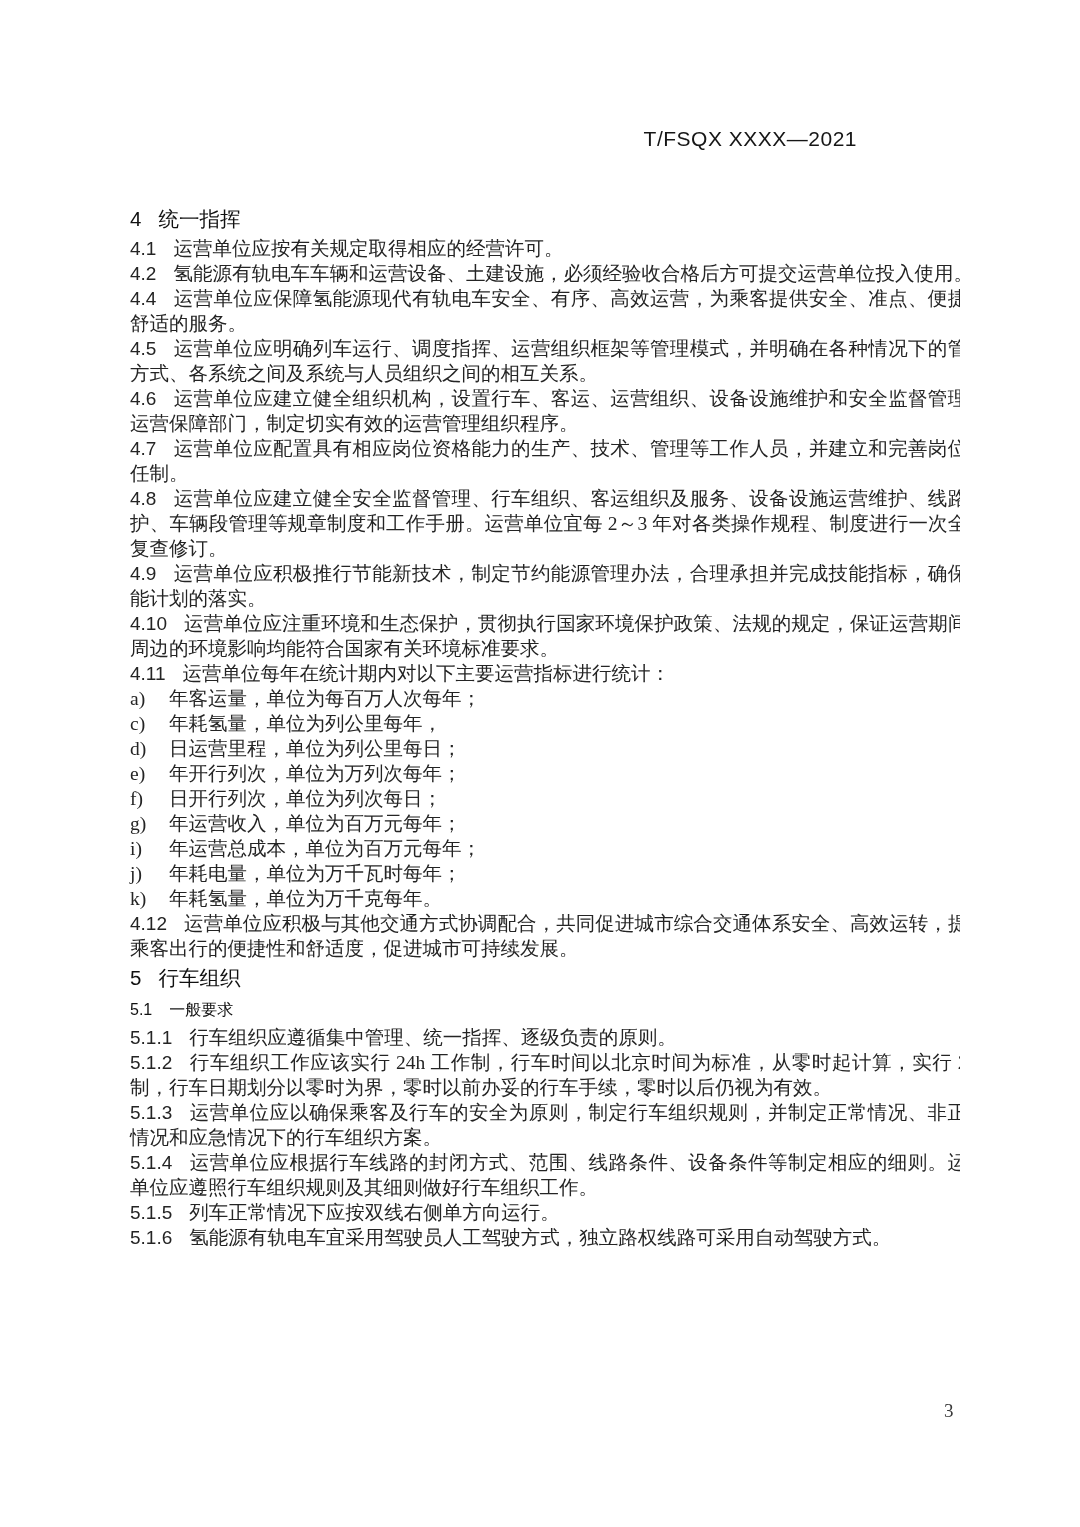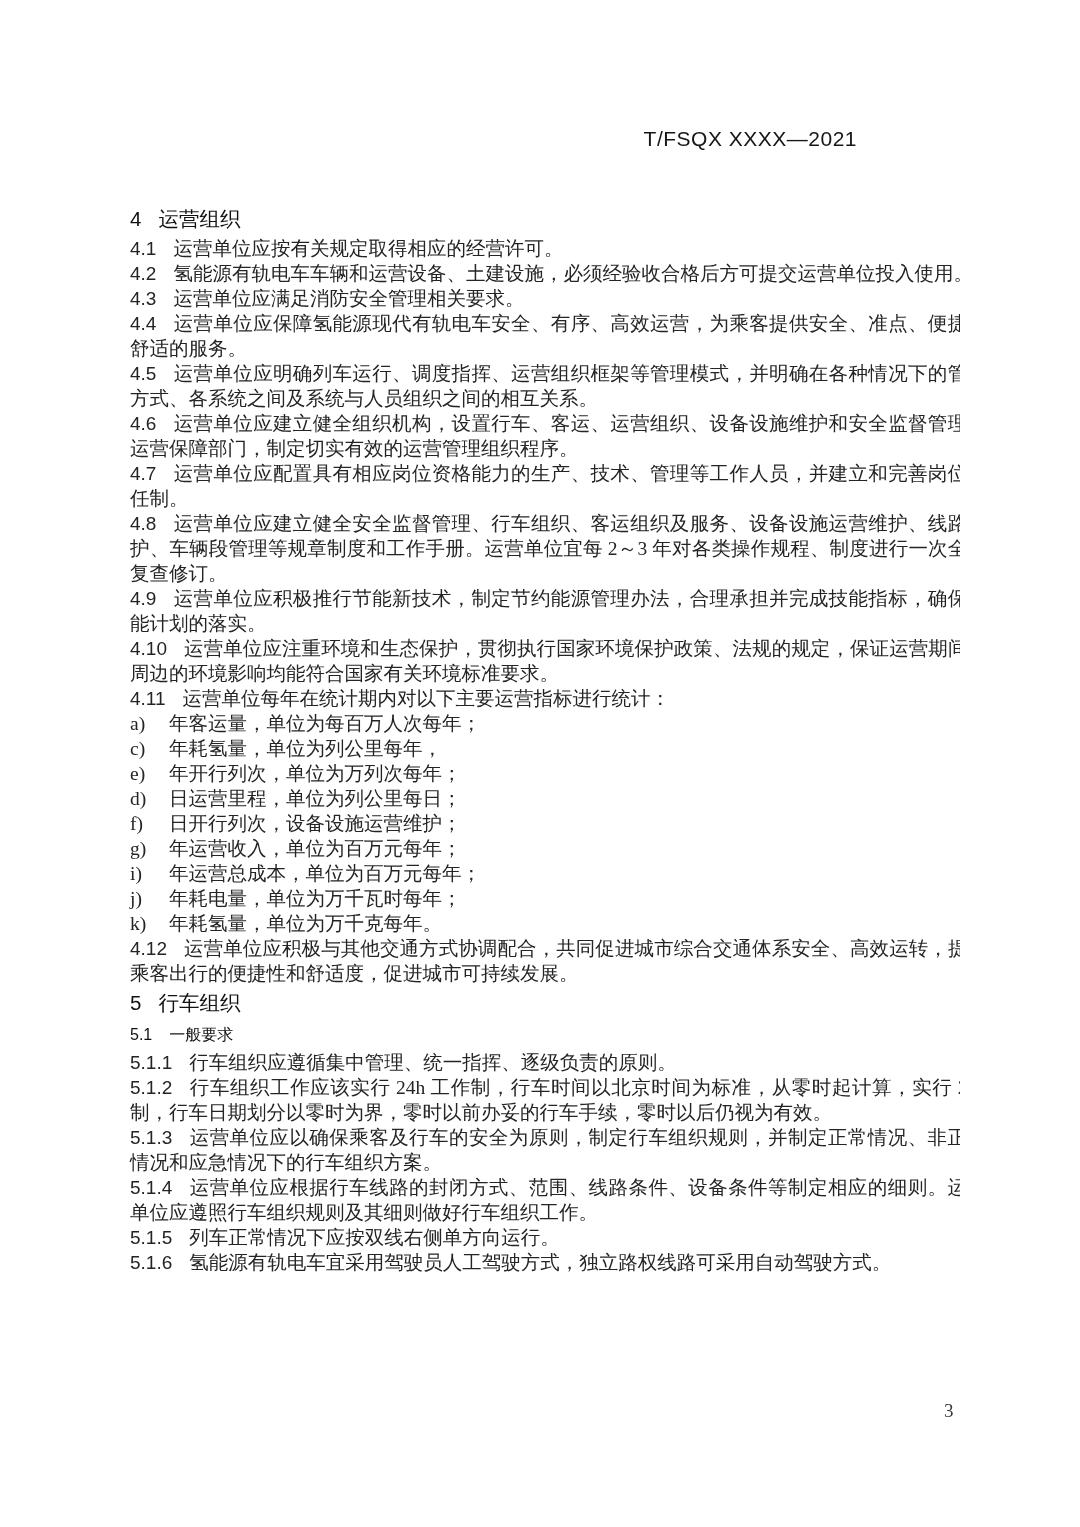--- a/index.html
+++ b/index.html
@@ -74,37 +74,36 @@
 </style>
 </head>
 <body>
 
 <div class="page">
   <div class="header">
     <span>T/FSQX XXXX—2021</span>
   </div>
 
   <main class="content">
-      <h2 class="sec-heading"><span class="num">4</span><span class="title">运营组织</span></h2>
+      <h2 class="sec-heading"><span class="num">4</span><span class="title">统一指挥</span></h2>
       <p class="clause"><span class="num">4.1</span><span class="txt">运营单位应按有关规定取得相应的经营许可。</span></p>
       <p class="clause"><span class="num">4.2</span><span class="txt">氢能源有轨电车车辆和运营设备、土建设施，必须经验收合格后方可提交运营单位投入使用。</span></p>
-      <p class="clause"><span class="num">4.3</span><span class="txt">运营单位应满足消防安全管理相关要求。</span></p>
       <p class="clause"><span class="num">4.4</span><span class="txt">运营单位应保障氢能源现代有轨电车安全、有序、高效运营，为乘客提供安全、准点、便捷、舒适的服务。</span></p>
       <p class="clause"><span class="num">4.5</span><span class="txt">运营单位应明确列车运行、调度指挥、运营组织框架等管理模式，并明确在各种情况下的管理方式、各系统之间及系统与人员组织之间的相互关系。</span></p>
       <p class="clause"><span class="num">4.6</span><span class="txt">运营单位应建立健全组织机构，设置行车、客运、运营组织、设备设施维护和安全监督管理等运营保障部门，制定切实有效的运营管理组织程序。</span></p>
       <p class="clause"><span class="num">4.7</span><span class="txt">运营单位应配置具有相应岗位资格能力的生产、技术、管理等工作人员，并建立和完善岗位责任制。</span></p>
       <p class="clause"><span class="num">4.8</span><span class="txt">运营单位应建立健全安全监督管理、行车组织、客运组织及服务、设备设施运营维护、线路维护、车辆段管理等规章制度和工作手册。运营单位宜每 2～3 年对各类操作规程、制度进行一次全面复查修订。</span></p>
       <p class="clause"><span class="num">4.9</span><span class="txt">运营单位应积极推行节能新技术，制定节约能源管理办法，合理承担并完成技能指标，确保节能计划的落实。</span></p>
       <p class="clause"><span class="num">4.10</span><span class="txt">运营单位应注重环境和生态保护，贯彻执行国家环境保护政策、法规的规定，保证运营期间对周边的环境影响均能符合国家有关环境标准要求。</span></p>
       <p class="clause"><span class="num">4.11</span><span class="txt">运营单位每年在统计期内对以下主要运营指标进行统计：</span></p>
       <p class="list-item"><span class="label">a)</span><span class="txt">年客运量，单位为每百万人次每年；</span></p>
       <p class="list-item"><span class="label">c)</span><span class="txt">年耗氢量，单位为列公里每年，</span></p>
+      <p class="list-item"><span class="label">d)</span><span class="txt">日运营里程，单位为列公里每日；</span></p>
       <p class="list-item"><span class="label">e)</span><span class="txt">年开行列次，单位为万列次每年；</span></p>
-      <p class="list-item"><span class="label">d)</span><span class="txt">日运营里程，单位为列公里每日；</span></p>
-      <p class="list-item"><span class="label">f)</span><span class="txt">日开行列次，设备设施运营维护；</span></p>
+      <p class="list-item"><span class="label">f)</span><span class="txt">日开行列次，单位为列次每日；</span></p>
       <p class="list-item"><span class="label">g)</span><span class="txt">年运营收入，单位为百万元每年；</span></p>
       <p class="list-item"><span class="label">i)</span><span class="txt">年运营总成本，单位为百万元每年；</span></p>
       <p class="list-item"><span class="label">j)</span><span class="txt">年耗电量，单位为万千瓦时每年；</span></p>
       <p class="list-item"><span class="label">k)</span><span class="txt">年耗氢量，单位为万千克每年。</span></p>
       <p class="clause"><span class="num">4.12</span><span class="txt">运营单位应积极与其他交通方式协调配合，共同促进城市综合交通体系安全、高效运转，提高乘客出行的便捷性和舒适度，促进城市可持续发展。</span></p>
       <h2 class="sec-heading"><span class="num">5</span><span class="title">行车组织</span></h2>
       <h2 class="sub-heading"><span class="num">5.1</span><span class="title">一般要求</span></h2>
       <p class="clause"><span class="num">5.1.1</span><span class="txt">行车组织应遵循集中管理、统一指挥、逐级负责的原则。</span></p>
       <p class="clause"><span class="num">5.1.2</span><span class="txt">行车组织工作应该实行 24h 工作制，行车时间以北京时间为标准，从零时起计算，实行 24h 制，行车日期划分以零时为界，零时以前办妥的行车手续，零时以后仍视为有效。</span></p>
       <p class="clause"><span class="num">5.1.3</span><span class="txt">运营单位应以确保乘客及行车的安全为原则，制定行车组织规则，并制定正常情况、非正常情况和应急情况下的行车组织方案。</span></p>

